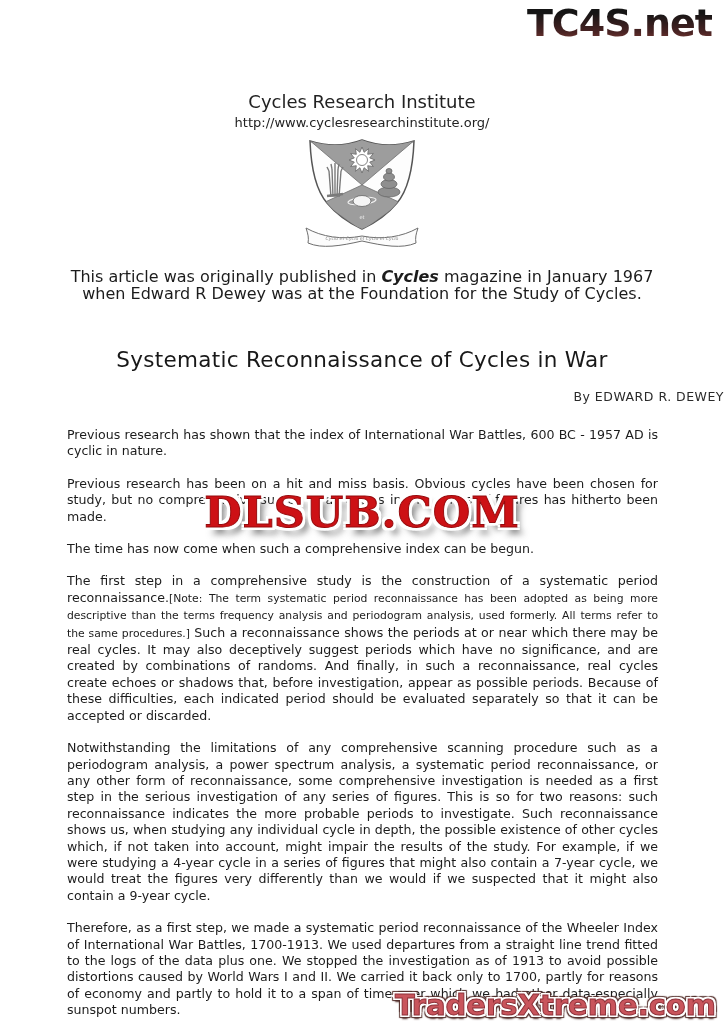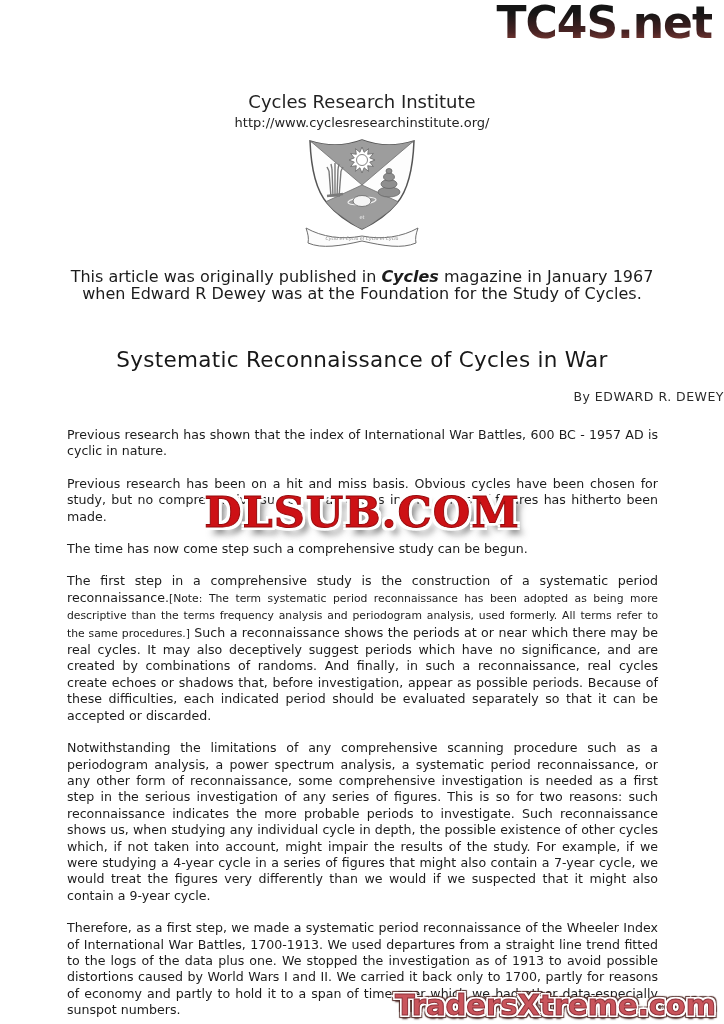--- a/index.html
+++ b/index.html
@@ -5,21 +5,21 @@
   html,body{margin:0;padding:0;background:#e9e9e9;}
   .page{
     position:relative; width:724px; height:1024px; margin:0 auto;
     background:#ffffff; overflow:hidden;
     font-family:"DejaVu Sans","Liberation Sans",sans-serif;
     color:#1d1d1d;
   }
   
   .tc4s{
     position:absolute; top:0px; right:12px;
-    font-size:44px; line-height:46px; font-weight:bold; letter-spacing:-1px;
+    font-size:38px; line-height:46px; font-weight:bold; letter-spacing:-1px;
     background:linear-gradient(180deg,#151515 28%,#4a2424 70%,#96453c 100%);
     -webkit-background-clip:text; background-clip:text; color:transparent;text-align:right;
   }
   .header{ padding-top:91px; text-align:center; }
   .institute{ font-size:18px; color:#222; }
   .url{ font-size:13px; margin-top:3px; color:#222; }
   .crest{ margin-top:3px; }
   .crest svg{ display:block; margin:0 auto; }
   .intro{ margin-top:19px; font-size:16px; line-height:17px; color:#1c1c1c; }
   .title{
@@ -119,21 +119,21 @@
       <div>when Edward R Dewey was at the Foundation for the Study of Cycles.</div>
     </div>
   </div>
 
   <h1 class="title">Systematic Reconnaissance of Cycles in War</h1>
   <div class="byline">By EDWARD R. DEWEY</div>
 
   <div class="body-text">
     <p>Previous research has shown that the index of International War Battles, 600 BC - 1957 AD is cyclic in nature.</p>
     <p>Previous research has been on a hit and miss basis. Obvious cycles have been chosen for study, but no comprehensive survey of all cycles in this series of figures has hitherto been made.</p>
-    <p>The time has now come step such a comprehensive study can be begun.</p>
+    <p>The time has now come when such a comprehensive index can be begun.</p>
     <p><span>The first step in a comprehensive study is the construction of a systematic period reconnaissance.</span><span class="note">[Note: The term systematic period reconnaissance has been adopted as being more descriptive than the terms frequency analysis and periodogram analysis, used formerly. All terms refer to the same procedures.]</span><span> Such a reconnaissance shows the periods at or near which there may be real cycles. It may also deceptively suggest periods which have no significance, and are created by combinations of randoms. And finally, in such a reconnaissance, real cycles create echoes or shadows that, before investigation, appear as possible periods. Because of these difficulties, each indicated period should be evaluated separately so that it can be accepted or discarded.</span></p>
     <p>Notwithstanding the limitations of any comprehensive scanning procedure such as a periodogram analysis, a power spectrum analysis, a systematic period reconnaissance, or any other form of reconnaissance, some comprehensive investigation is needed as a first step in the serious investigation of any series of figures. This is so for two reasons: such reconnaissance indicates the more probable periods to investigate. Such reconnaissance shows us, when studying any individual cycle in depth, the possible existence of other cycles which, if not taken into account, might impair the results of the study. For example, if we were studying a 4-year cycle in a series of figures that might also contain a 7-year cycle, we would treat the figures very differently than we would if we suspected that it might also contain a 9-year cycle.</p>
     <p>Therefore, as a first step, we made a systematic period reconnaissance of the Wheeler Index of International War Battles, 1700-1913. We used departures from a straight line trend fitted to the logs of the data plus one. We stopped the investigation as of 1913 to avoid possible distortions caused by World Wars I and II. We carried it back only to 1700, partly for reasons of economy and partly to hold it to a span of time over which we had other data-especially sunspot numbers.</p>
     <p class="gap-before">The results of the scanning are shown in Figure 1.</p>
     <p>The peaks and bulges adjudged worthy of further study are listed in Table 1.</p>
 
   </div>
 
   <div class="watermark">DLSUB.COM</div>
   <div class="txlogo">TradersXtreme.com</div>

